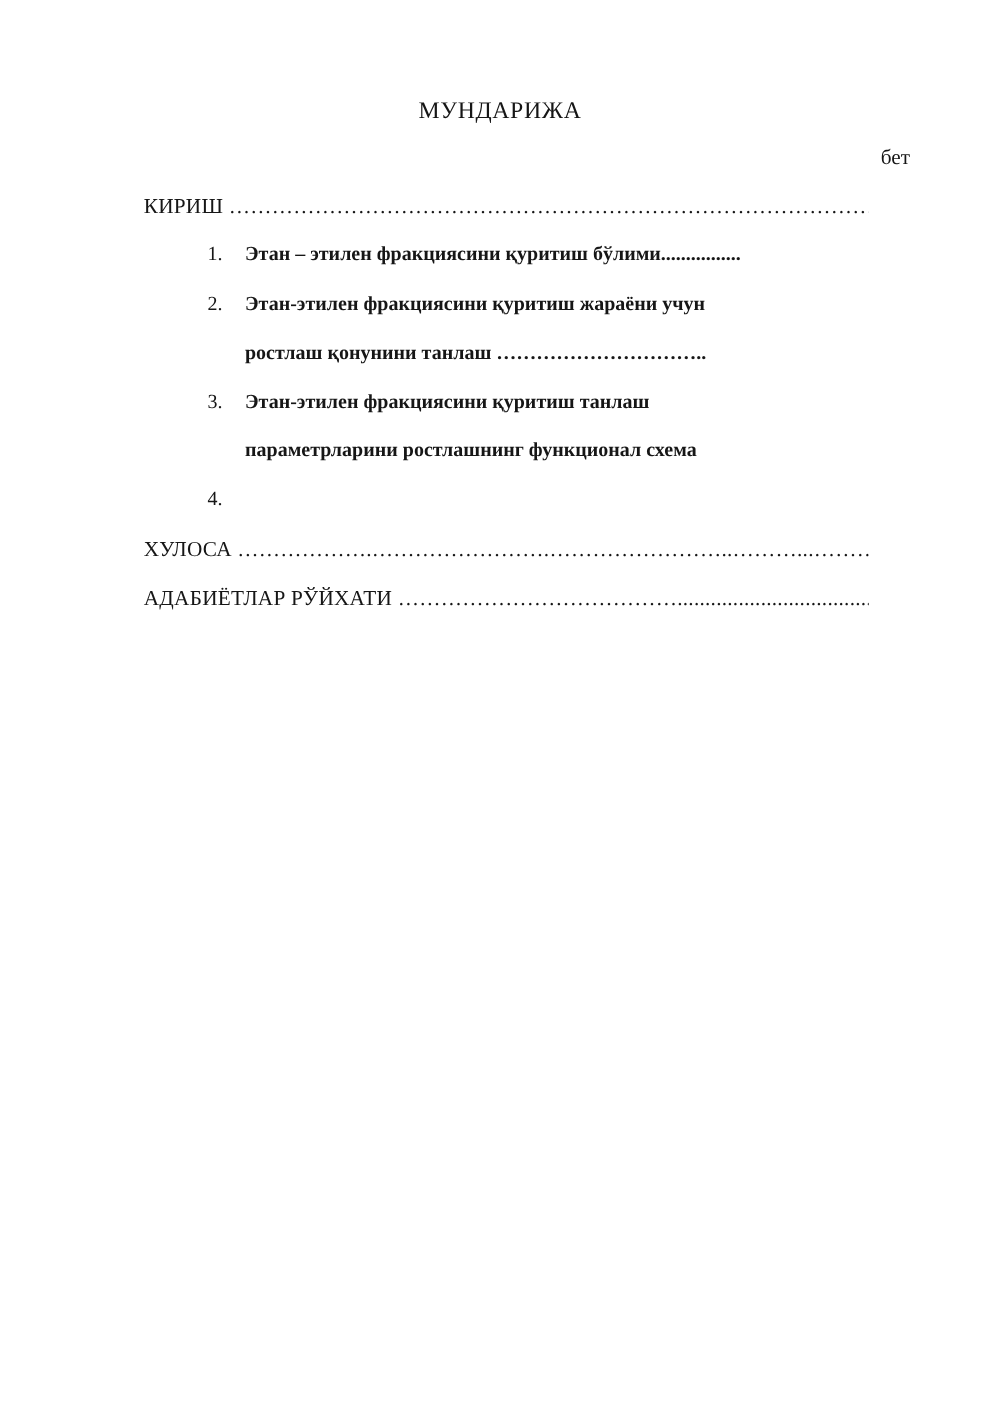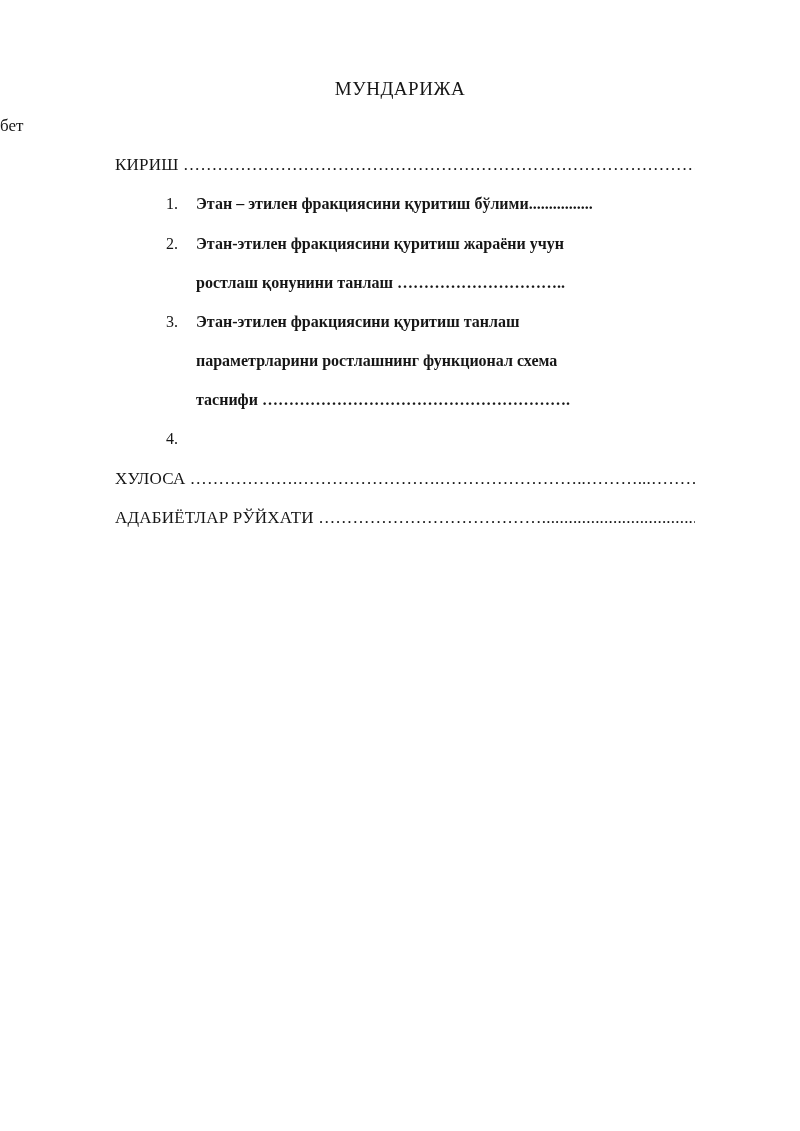--- a/index.html
+++ b/index.html
@@ -24,21 +24,22 @@
     line-height: 21px;
     letter-spacing: 0.5px;
     font-weight: 400;
   }
   .content {
     margin-top: 7px;
   }
   .bet-line {
     line-height: 39px;
     font-size: 17px;
-    padding-right: 54px;
+    text-align: right;
+    padding-right: 72px;
   }
   .toc-line {
     line-height: 39px;
     font-size: 17px;
     padding-left: 115px;
     width: 580px;
     white-space: nowrap;
     overflow: hidden;
     letter-spacing: 0.2px;
   }
@@ -94,21 +95,20 @@
         <div class="item-line">Этан-этилен фракциясини қуритиш жараёни учун</div>
         <div class="item-line">ростлаш қонунини танлаш …………………………..</div>
       </div>
     </div>
 
     <div class="toc-item">
       <span class="num">3.</span>
       <div class="item-lines">
         <div class="item-line">Этан-этилен фракциясини қуритиш танлаш</div>
         <div class="item-line">параметрларини ростлашнинг функционал схема</div>
-        <div class="item-line">таснифи ………………………………………………….</div>
       </div>
     </div>
 
     <div class="toc-item">
       <span class="num">4.</span>
     </div>
 
     <div class="toc-line"><span>ХУЛОСА</span> <span class="leader">……………….…………………….……………………..………...……….</span></div>
 
     <div class="toc-line"><span>АДАБИЁТЛАР РЎЙХАТИ</span> <span class="leader">…………………………………..........................................</span></div>

